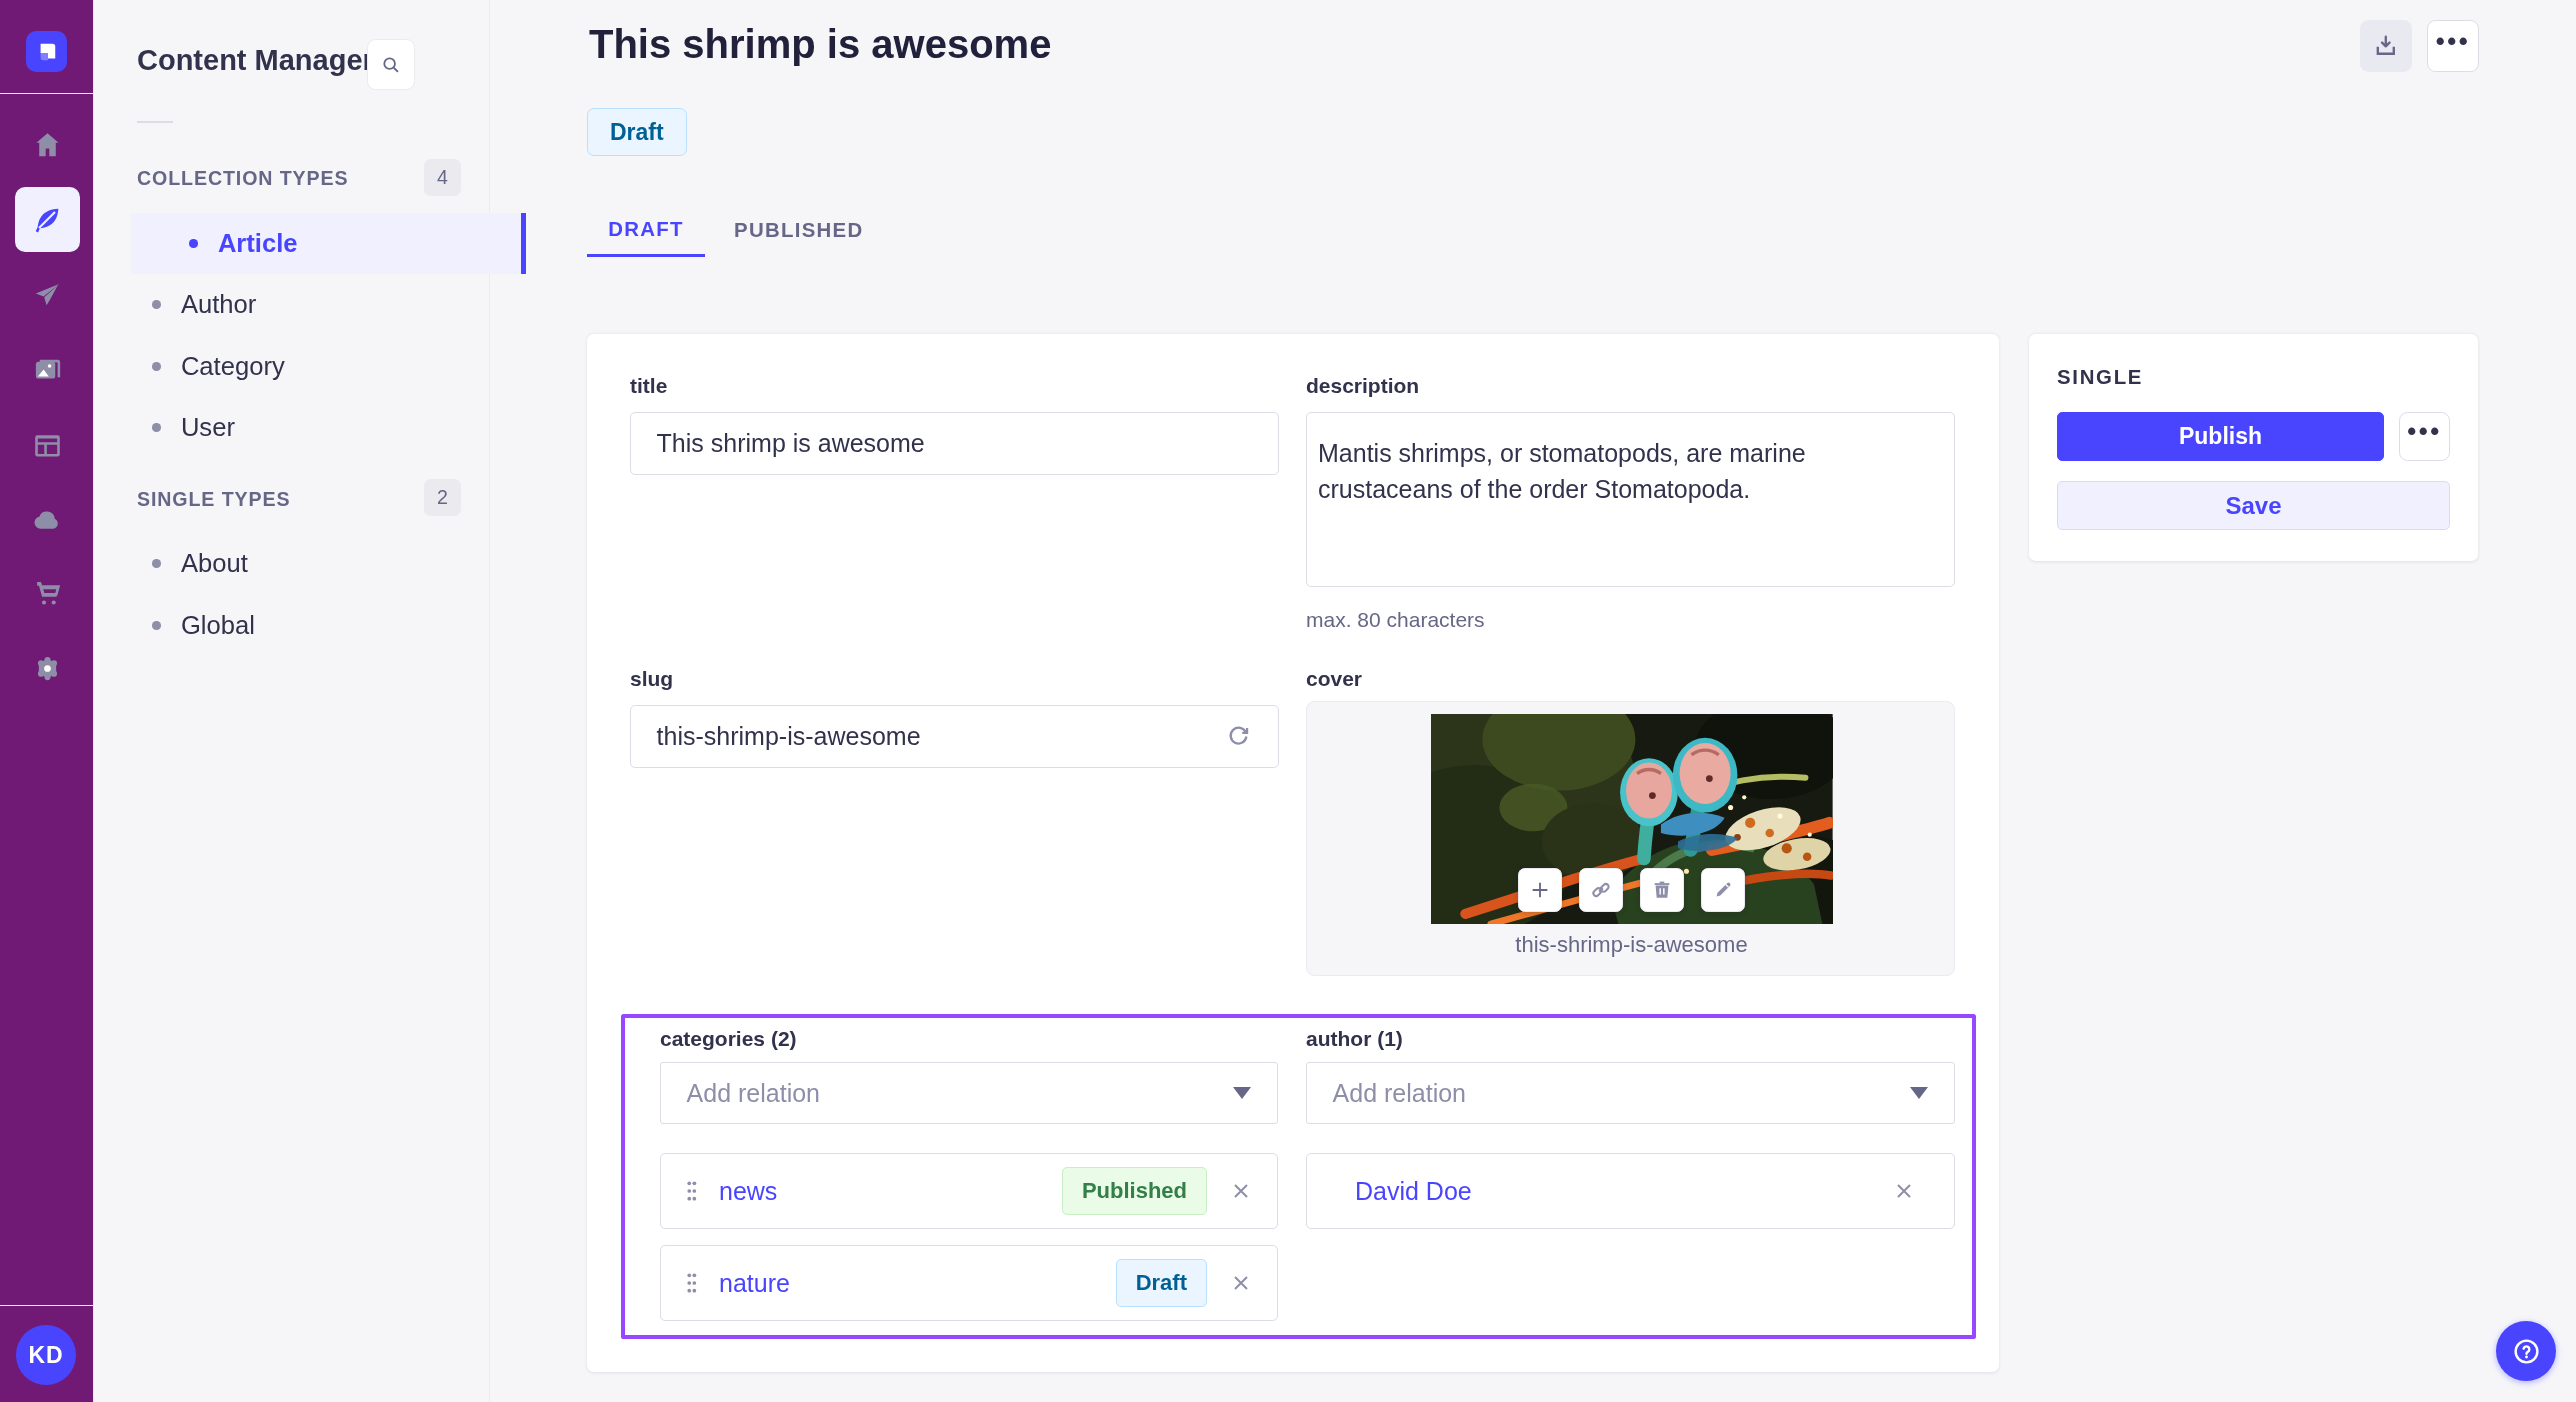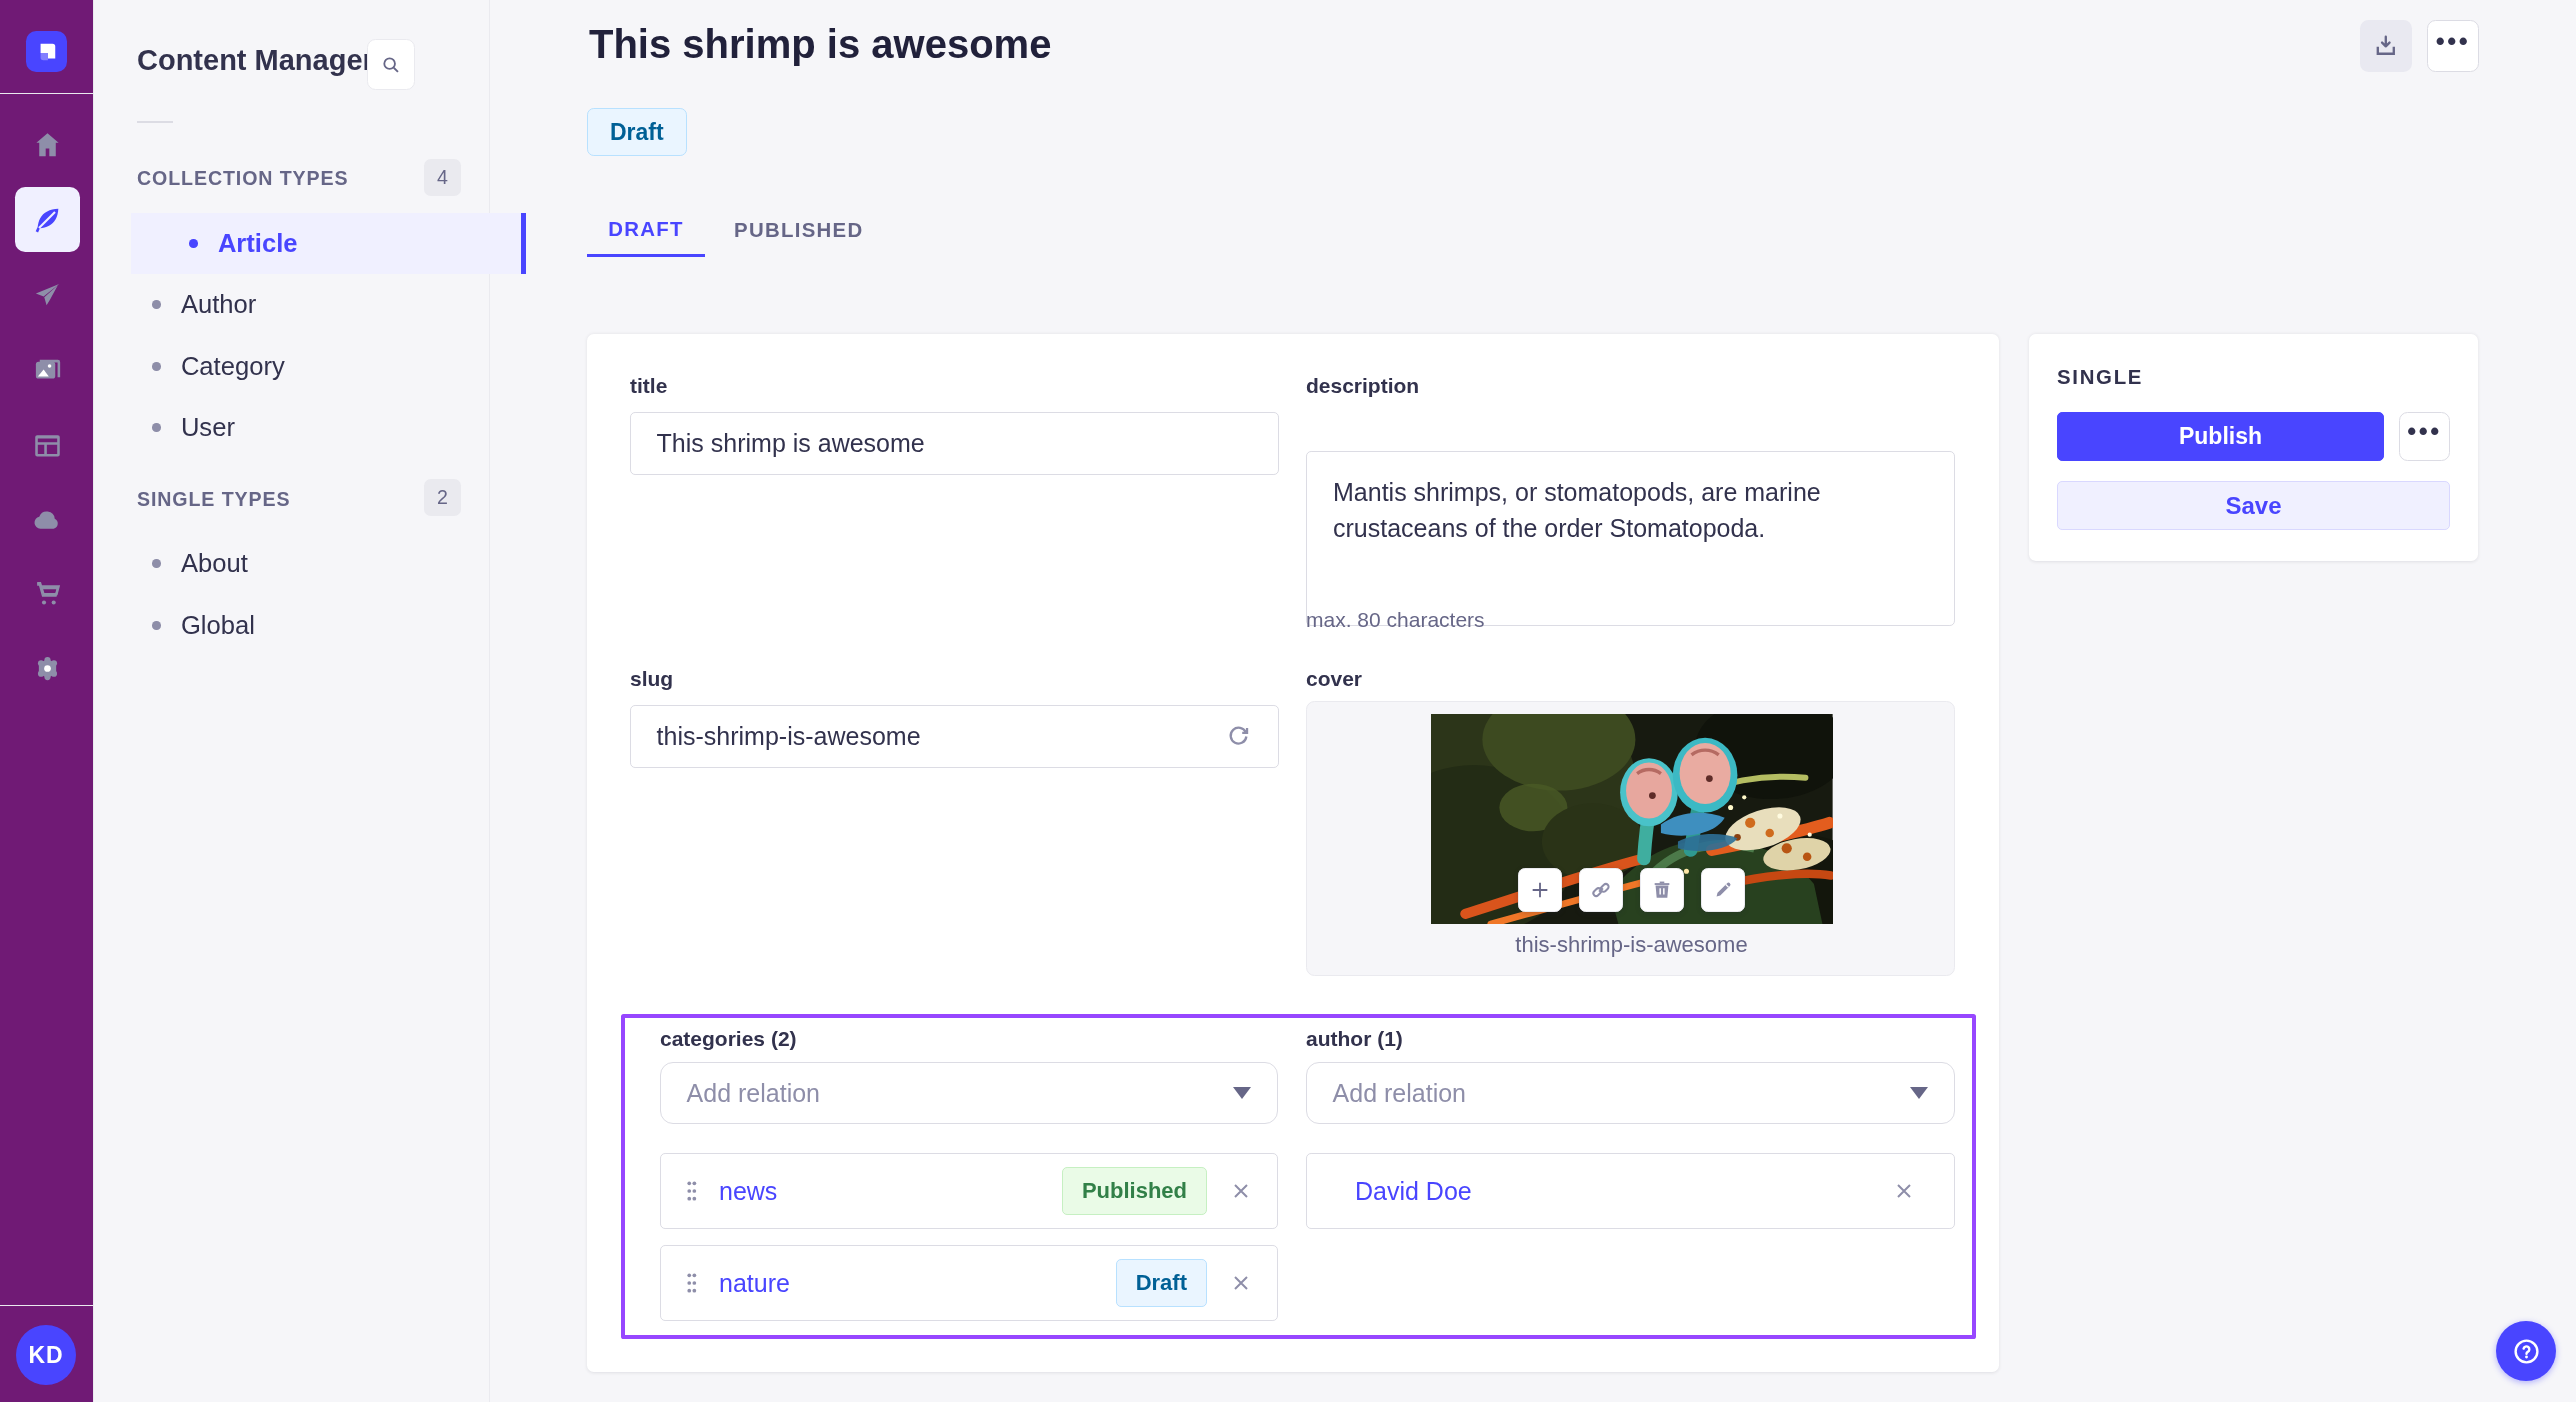--- a/index.html
+++ b/index.html
@@ -47,33 +47,33 @@
   .entry-card { left:2029px; top:334px; width:449px; height:227px; }
 
   .entry-heading { position:absolute; left:28px; top:32px; font-size:20.4px; font-weight:bold; letter-spacing:1.7px; color:#32324D; }
   .btn-publish { position:absolute; left:28px; top:78px; width:327px; height:49px; background:#4945FF; border:0.9px solid #4945FF; border-radius:5.1px; color:#fff; font-size:23px; font-weight:bold; display:flex; align-items:center; justify-content:center; cursor:pointer; }
   .btn-entry-more { position:absolute; left:370px; top:78px; width:51px; height:49px; background:#fff; border:0.9px solid #DCDCE4; border-radius:8.5px; display:flex; align-items:center; justify-content:center; cursor:pointer; }
   .btn-save { position:absolute; left:28px; top:147px; width:393px; height:49px; background:#F0F0FF; border:0.9px solid #D9D8FF; border-radius:5.1px; color:#4945FF; font-size:24px; font-weight:bold; display:flex; align-items:center; justify-content:center; cursor:pointer; }
 
   
   .field-label { position:absolute; font-size:21px; font-weight:bold; color:#32324D; }
   .input { position:absolute; background:#fff; border:0.9px solid #DCDCE4; border-radius:5.1px; font-size:25px; color:#32324D; display:flex; align-items:center; padding:0 25.6px; }
-  .textarea { position:absolute; background:#fff; border:0.9px solid #DCDCE4; border-radius:5.1px; font-size:25px; color:#32324D; padding:22px 26px; line-height:1.45;margin-top:39px; }
+  .textarea { position:absolute; background:#fff; border:0.9px solid #DCDCE4; border-radius:5.1px; font-size:25px; color:#32324D; padding:22px 11px; line-height:1.45; }
   .hint { position:absolute; font-size:21px; color:#666687;margin-top:8px; }
 
   .cover-panel { position:absolute; left:719px; top:367px; width:649px; height:275px; background:#F6F6F9; border:0.9px solid #EAEAEF; border-radius:8.5px; }
   .cover-img { position:absolute; left:124px; top:12px; width:402px; height:210px; overflow:hidden; }
   .cover-caption { position:absolute; left:0; top:230px; width:649px; text-align:center; font-size:22px; color:#666687; }
   .cover-actions { position:absolute; left:87px; top:154px; display:flex; gap:17px; }
   .cover-action { width:44px; height:44px; background:#fff; border:0.9px solid #EAEAEF; border-radius:6.8px; box-shadow:0 1.7px 5.1px rgba(33,33,52,.2); display:flex; align-items:center; justify-content:center; cursor:pointer; }
 
   
   .relations-box { position:absolute; left:34px; top:680px; width:1355px; height:325px; border:4.3px solid #9747FF; border-radius:2.6px; }
   .rel-label { position:absolute; top:8.5px; font-size:21px; font-weight:bold; color:#32324D; }
-  .rel-select { position:absolute; top:44px; height:62px; background:#fff; border:0.9px solid #DCDCE4; border-radius:13px; display:flex; align-items:center; padding:0 25.6px; cursor:pointer;justify-content:space-between; }
+  .rel-select { position:absolute; top:44px; height:62px; background:#fff; border:0.9px solid #DCDCE4; border-radius:3px; display:flex; align-items:center; padding:0 25.6px; cursor:pointer;justify-content:space-between; }
   .rel-placeholder { font-size:25px; color:#8E8EA9; flex:1; }
   .caret-down { width:0; height:0; border-left:9.4px solid transparent; border-right:9.4px solid transparent; border-top:12px solid #666687; }
   .rel-item { position:absolute; height:76px; background:#fff; border:0.9px solid #DCDCE4; border-radius:5.1px; display:flex; align-items:center; padding:0 24px; }
   .rel-link { font-size:25px; color:#4945FF; cursor:pointer; }
   .rel-badge { height:48px; padding:0 19px; border-radius:5.1px; font-size:22px; font-weight:bold; display:flex; align-items:center; margin-left:auto; margin-right:22px; }
   .rel-badge.published { background:#EAFBE7; border:0.9px solid #C6F0C2; color:#328048; }
   .rel-badge.draft { background:#EAF5FF; border:0.9px solid #B8E1FF; color:#006096; }
   .rel-item .x-btn { cursor:pointer; display:flex; }
   .rel-item.no-badge .x-btn { margin-left:auto; }
   .drag-handle { margin-right:20.4px; cursor:grab; display:flex; }

